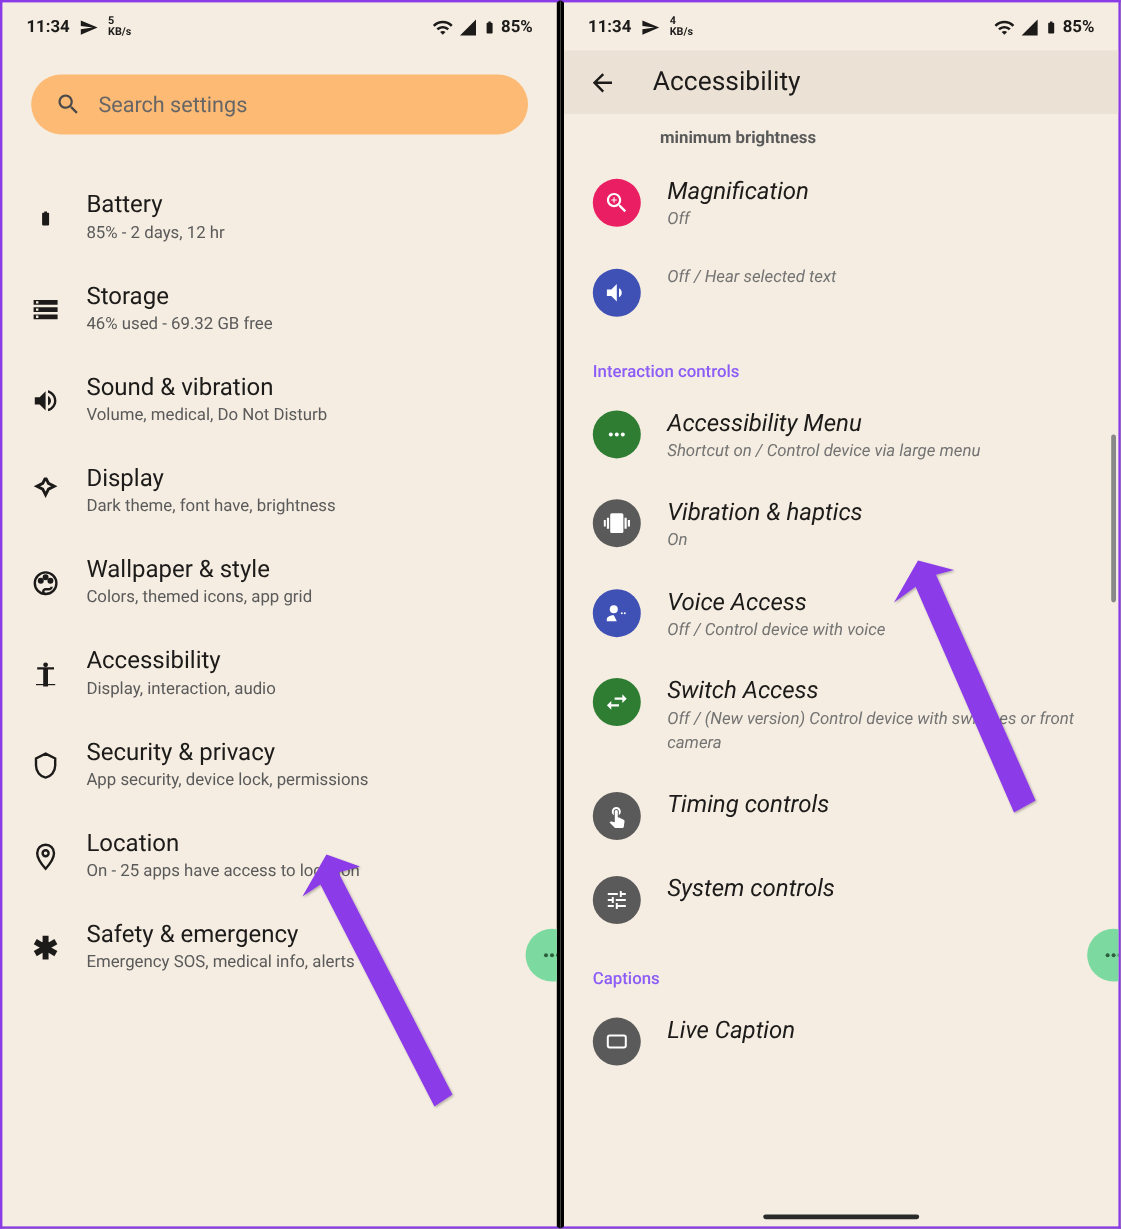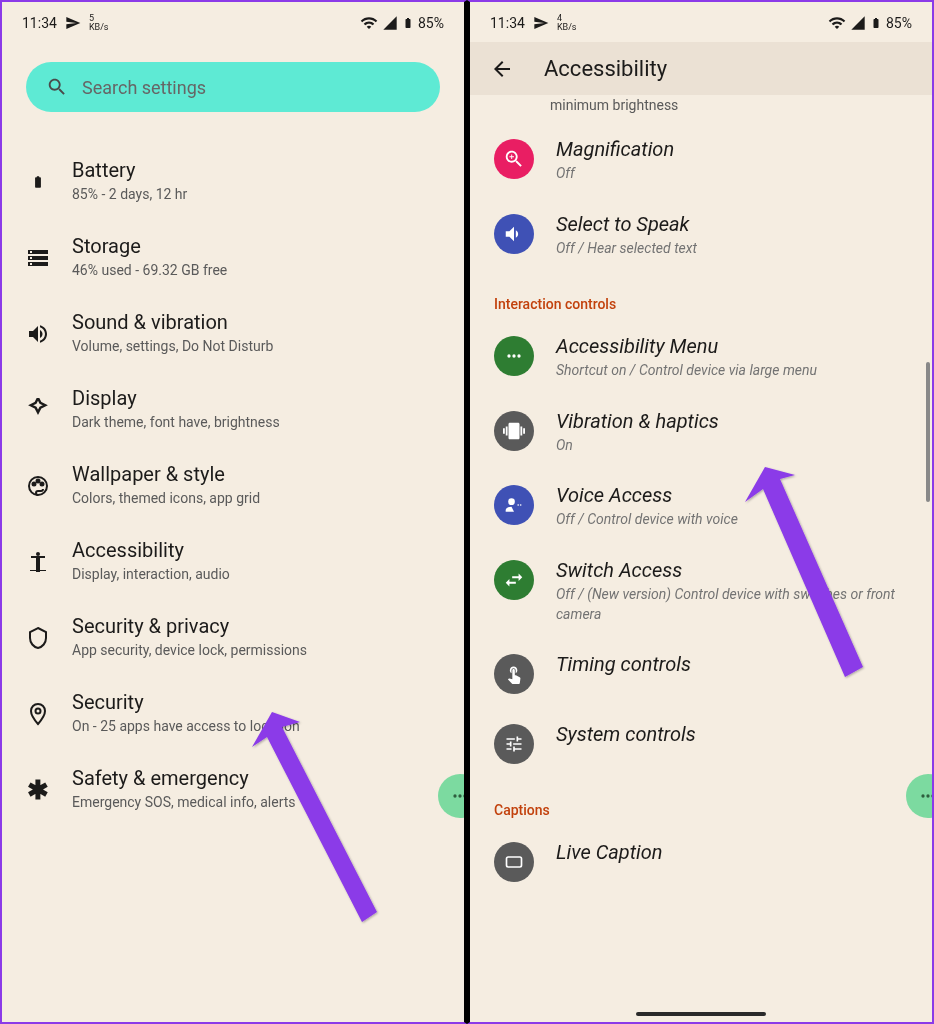--- a/index.html
+++ b/index.html
@@ -1,41 +1,41 @@
 <!DOCTYPE html>
 <html><head>
 <meta charset="utf-8">
 <style>
 * { margin: 0; padding: 0; box-sizing: border-box; font-family: -apple-system, BlinkMacSystemFont, 'Segoe UI', Roboto, sans-serif; }
 body { background: #000; display: flex; width: 934px; height: 1024px; position: relative; }
 .phone { width: 467px; height: 1024px; background: #f5ede1; position: relative; overflow: hidden; border: 2px solid #8b3ae8; }
 .phone-left { border-right: 3px solid #000; }
 .phone-right { border-left: 3px solid #000; }
-.status-bar { display: flex; justify-content: space-between; align-items: center; padding: 12px 20px 10px; font-size: 14px; color: #1c1b1a; font-weight: 400; gap: 45px; }
+.status-bar { display: flex; justify-content: space-between; align-items: center; padding: 12px 20px 10px; font-size: 14px; color: #1c1b1a; font-weight: 700; gap: 45px; }
 .status-left { display: flex; align-items: center; gap: 8px; }
 .status-right { display: flex; align-items: center; gap: 4px; }
 .kbs { font-size: 9px; line-height: 1; }
-.search-box { margin: 20px 24px 30px; background: #5eead4; border-radius: 28px; padding: 14px 20px; display: flex; align-items: center; gap: 14px; color: #4a4a4a; }
+.search-box { margin: 20px 24px 30px; background: #fdba74; border-radius: 28px; padding: 14px 20px; display: flex; align-items: center; gap: 14px; color: #4a4a4a; }
 .search-box span.ph { font-size: 18px; color: #666; }
 .settings-list { padding: 0 24px; }
 .setting-item { display: flex; gap: 22px; padding: 16px 0; align-items: center; }
 .setting-icon { width: 24px; height: 24px; display: flex; align-items: center; justify-content: center; margin-top: 4px; color: #1c1b1a; flex-shrink: 0; }
 .setting-text { flex: 1; }
 .setting-title { font-size: 20px; color: #1c1b1a; font-weight: 400; margin-bottom: 4px; }
 .setting-sub { font-size: 14px; color: #5a5a5a; }
 .header-bar { display: flex; align-items: center; padding: 14px 20px; gap: 30px; background: #ebe1d4; }
 .header-title { font-size: 22px; color: #1c1b1a; font-weight: 400; }
-.truncated-text { color: #5a5a5a; font-size: 14px; padding-left: 80px; margin-top: 2px; margin-bottom: 10px; }
+.truncated-text { color: #5a5a5a; font-size: 14px; padding-left: 80px; margin-top: 12px; margin-bottom: 10px; font-weight: bold; }
 .a11y-list { padding: 0 24px; }
 .a11y-item { display: flex; gap: 22px; padding: 14px 0; align-items: flex-start; font-style: italic; }
 .a11y-icon { width: 40px; height: 40px; border-radius: 50%; display: flex; align-items: center; justify-content: center; margin-top: 2px; color: #fff; flex-shrink: 0; }
 .a11y-text { flex: 1; }
 .a11y-title { font-size: 20px; color: #1c1b1a; font-weight: 400; margin-bottom: 3px; }
 .a11y-sub { font-size: 14px; color: #737373; line-height: 1.4; }
-.section-header { font-size: 14px; color: #c2410c; font-weight: 500; padding: 24px 0 8px; }
+.section-header { font-size: 14px; color: #8b5cf6; font-weight: 500; padding: 24px 0 8px; }
 .bg-red { background: #e91e63; }
 .bg-blue { background: #3f51b5; }
 .bg-green { background: #2e7d32; }
 .bg-gray { background: #5a5a5a; }
 .fab { position: absolute; right: -18px; top: 772px; width: 44px; height: 44px; border-radius: 50%; background: #7cdaa0; display: flex; align-items: center; justify-content: center; z-index: 10; }
 .fab2 { position: absolute; right: -18px; top: 772px; width: 44px; height: 44px; border-radius: 50%; background: #7cdaa0; display: flex; align-items: center; justify-content: center; z-index: 10; }
 .arrow { position: absolute; z-index: 20; pointer-events: none; }
 .nav-indicator { position: absolute; bottom: 6px; left: 50%; transform: translateX(-50%); width: 130px; height: 4px; background: #2a2a2a; border-radius: 2px; }
 .scroll-indicator { position: absolute; right: 2px; top: 360px; width: 4px; height: 140px; background: #888; border-radius: 2px; }
 </style>
@@ -99,21 +99,21 @@
       </div>
     </div>
     <div class="setting-item">
       <div class="setting-icon">
           <svg width="24" height="24" viewBox="0 0 24 24" fill="#1c1b1a">
             <path d="M3 9v6h4l5 5V4L7 9H3zm13.5 3c0-1.77-1.02-3.29-2.5-4.03v8.05c1.48-.73 2.5-2.25 2.5-4.02zM14 3.23v2.06c2.89.86 5 3.54 5 6.71s-2.11 5.85-5 6.71v2.06c4.01-.91 7-4.49 7-8.77s-2.99-7.86-7-8.77z"></path>
           </svg>
         </div>
       <div class="setting-text">
         <div class="setting-title">Sound &amp; vibration</div>
-        <div class="setting-sub">Volume, settings, Do Not Disturb</div>
+        <div class="setting-sub">Volume, medical, Do Not Disturb</div>
       </div>
     </div>
     <div class="setting-item">
       <div class="setting-icon">
           <svg width="24" height="24" viewBox="0 0 24 24" fill="none" stroke="#1c1b1a" stroke-width="2">
             <path d="M12 2l2 4 4 2-4 2-2 4-2-4-4-2 4-2z" transform="scale(1.2) translate(-2,-2)"></path>
           </svg>
         </div>
       <div class="setting-text">
         <div class="setting-title">Display</div>
@@ -160,21 +160,21 @@
       </div>
     </div>
     <div class="setting-item">
       <div class="setting-icon">
           <svg width="24" height="24" viewBox="0 0 24 24" fill="none" stroke="#1c1b1a" stroke-width="2">
             <path d="M12 2C8 2 5 5 5 9c0 5 7 13 7 13s7-8 7-13c0-4-3-7-7-7z"></path>
             <circle cx="12" cy="9" r="2.5"></circle>
           </svg>
         </div>
       <div class="setting-text">
-        <div class="setting-title">Security</div>
+        <div class="setting-title">Location</div>
         <div class="setting-sub">On - 25 apps have access to location</div>
       </div>
     </div>
     <div class="setting-item">
       <div class="setting-icon">
           <span style="font-size:26px;font-weight:bold;">✱</span>
         </div>
       <div class="setting-text">
         <div class="setting-title">Safety &amp; emergency</div>
         <div class="setting-sub">Emergency SOS, medical info, alerts</div>
@@ -247,21 +247,20 @@
         <div class="a11y-sub">Off</div>
       </div>
     </div>
     <div class="a11y-item">
       <div class="a11y-icon bg-blue">
           <svg width="22" height="22" viewBox="0 0 24 24" fill="#fff">
             <path d="M3 9v6h4l5 5V4L7 9H3zm13.5 3c0-1.77-1.02-3.29-2.5-4.03v8.05c1.48-.73 2.5-2.25 2.5-4.02z"></path>
           </svg>
         </div>
       <div class="a11y-text">
-        <div class="a11y-title">Select to Speak</div>
         <div class="a11y-sub">Off / Hear selected text</div>
       </div>
     </div>
 
     <div class="section-header">Interaction controls</div>
 
     <div class="a11y-item">
       <div class="a11y-icon bg-green">
           <svg width="20" height="20" viewBox="0 0 24 24" fill="#fff">
             <circle cx="6" cy="12" r="2"></circle>

